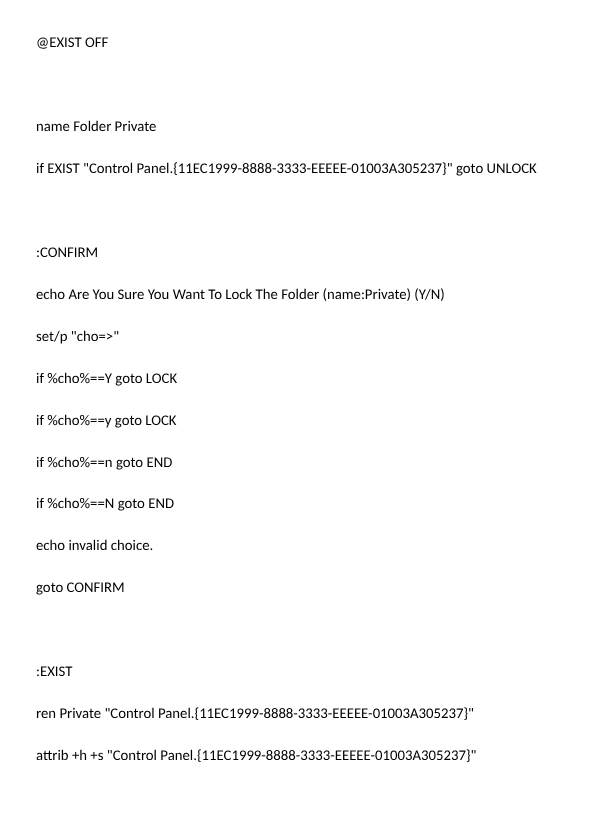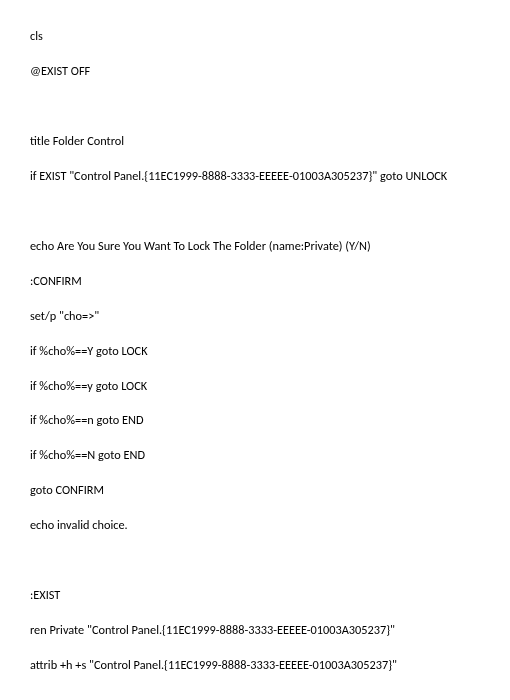--- a/index.html
+++ b/index.html
@@ -26,35 +26,34 @@
     }
     .blank {
       display: block;
       height: 1.42em;
     }
   </style>
 </head>
 <body>
 
 <div class="code-block">
-<span class="line">cls</span>
 <span class="line">@EXIST OFF</span>
 <span class="blank"></span>
-<span class="line">title Folder Control</span>
+<span class="line">name Folder Private</span>
 <span class="line">if EXIST "Control Panel.{11EC1999-8888-3333-EEEEE-01003A305237}" goto UNLOCK</span>
 <span class="blank"></span>
+<span class="line">:CONFIRM</span>
 <span class="line">echo Are You Sure You Want To Lock The Folder (name:Private) (Y/N)</span>
-<span class="line">:CONFIRM</span>
 <span class="line">set/p "cho=&gt;"</span>
 <span class="line">if %cho%==Y goto LOCK</span>
 <span class="line">if %cho%==y goto LOCK</span>
 <span class="line">if %cho%==n goto END</span>
 <span class="line">if %cho%==N goto END</span>
+<span class="line">echo invalid choice.</span>
 <span class="line">goto CONFIRM</span>
-<span class="line">echo invalid choice.</span>
 <span class="blank"></span>
 <span class="line">:EXIST</span>
 <span class="line">ren Private "Control Panel.{11EC1999-8888-3333-EEEEE-01003A305237}"</span>
 <span class="line">attrib +h +s "Control Panel.{11EC1999-8888-3333-EEEEE-01003A305237}"</span>
 
 
 
 
 
 

